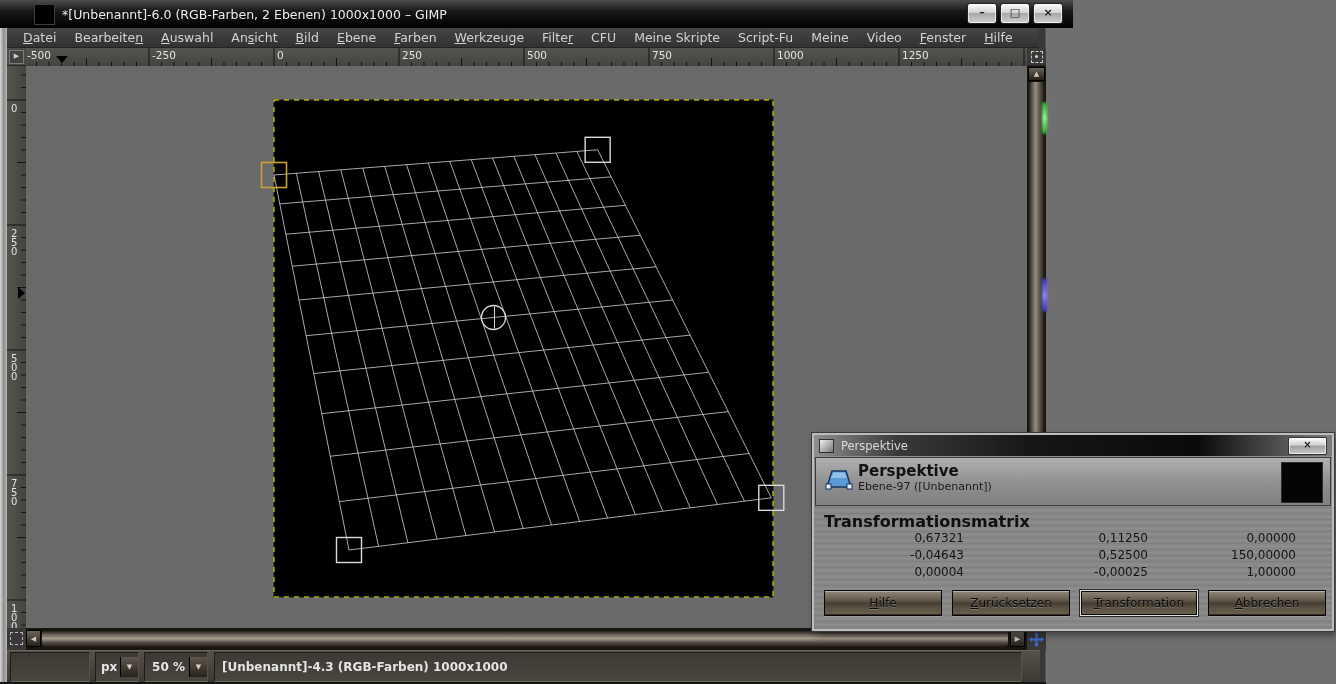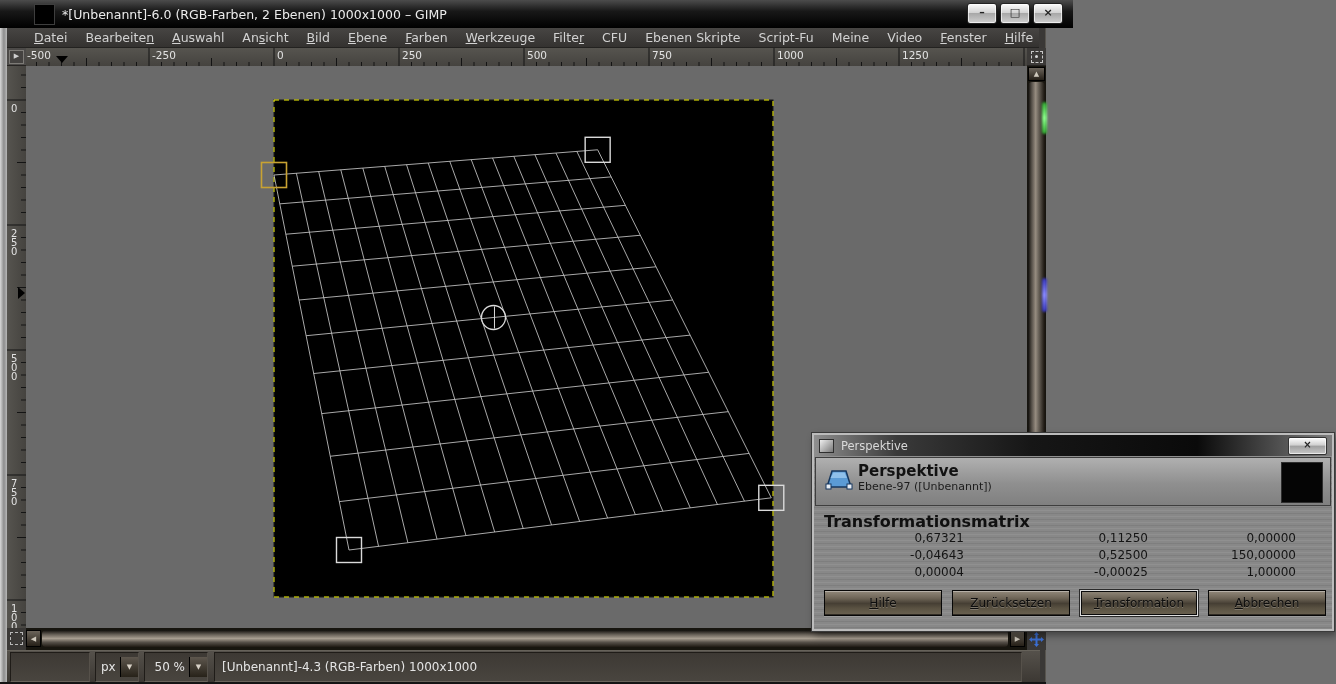--- a/index.html
+++ b/index.html
@@ -9,21 +9,21 @@
   
   .gimp{position:absolute;left:0;top:0;width:1046px;height:684px;background:#3a3836;border-right:1px solid #57544e;box-sizing:border-box;}
   .titlebar{position:absolute;left:0;top:0;width:100%;height:28px;background:linear-gradient(180deg,#4c4c4c 0%,#181818 40%,#000 100%);display:flex;align-items:center;padding-left:28px;}
   .app-icon{width:19px;height:19px;background:#000;border:1px solid #3e3e3e;margin:0 7px 0 6px;flex:none;}
   .title-text{color:#ececec;font-size:12.5px;white-space:nowrap;}
   .winbtns{position:absolute;right:10px;top:3px;display:flex;gap:3px;}
   .winbtn{width:28px;height:19px;border:1px solid #232323;border-radius:3px;
           background:linear-gradient(180deg,#fdfdfd,#d3d3d3 45%,#a8a8a8 50%,#cfcfcf);
           box-shadow:inset 0 0 0 1px rgba(255,255,255,.65);
           color:#222;font-size:11px;font-weight:bold;line-height:17px;text-align:center;}
-  .menubar{position:absolute;left:7px;top:28px;width:1032px;height:20px;background:linear-gradient(180deg,#474543,#343230);display:flex;align-items:center;padding-left:18px;box-sizing:border-box;border-bottom:1px solid #232220;}
+  .menubar{position:absolute;left:7px;top:28px;width:1032px;height:20px;background:linear-gradient(180deg,#474543,#343230);display:flex;align-items:center;padding-left:7px;box-sizing:border-box;border-bottom:1px solid #232220;}
   .mi{color:#d2d2d2;font-size:12.5px;padding:1px 9px;white-space:nowrap;}
   .mi u{text-decoration:underline;}
   
   .frame-left{position:absolute;left:0;top:28px;width:7px;height:654px;background:linear-gradient(90deg,#d9d9d9,#8d8d8d 55%,#b9b9b9);}
   .ruler-corner{position:absolute;left:7px;top:48px;width:19px;height:18px;background:#4c4a48;border-bottom:1px solid #262422;box-sizing:border-box;}
   .corner-btn{width:13px;height:12px;margin:2px 0 0 2px;border:1px solid #7d7b77;color:#cfcfcf;font-size:7px;line-height:11px;text-align:center;background:#444240;}
   .hruler{position:absolute;left:26px;top:48px;width:1001px;height:18px;background:linear-gradient(180deg,#56544f,#45433f);border-bottom:1px solid #262422;box-sizing:content-box;}
   .vruler{position:absolute;left:7px;top:66px;width:19px;height:562px;background:linear-gradient(90deg,#56544f,#45433f);}
   svg text{font-family:"DejaVu Sans",sans-serif;}
   
@@ -40,21 +40,21 @@
   .dash-ico{width:10px;height:10px;border:1px dashed #c8c8c8;margin:3px auto 0;position:relative;}
   .dash-ico i{position:absolute;left:3px;top:3px;width:3px;height:3px;background:#d8d8d8;border-radius:50%;}
   .hscroll{position:absolute;left:26px;top:628px;width:1001px;height:22px;background:#17150f;}
   .hthumb{position:absolute;left:16px;top:2px;width:966px;height:17px;border-radius:4px;
           background:linear-gradient(180deg,#0f0d0a,#6b645b 28%,#a79d90 50%,#57514a 72%,#1e1913);}
   .qmask-strip{position:absolute;left:7px;top:628px;width:19px;height:22px;background:#3a3836;}
   .qmask{width:11px;height:11px;border:1px dashed #b8b8b8;margin:4px auto 0;}
   .movecross{position:absolute;left:1027px;top:628px;width:19px;height:22px;background:#3a3836;display:flex;align-items:center;justify-content:center;}
   
   .statusbar{position:absolute;left:7px;top:650px;width:1033px;height:32px;background:linear-gradient(180deg,#55514b,#3c3833);display:flex;align-items:center;box-sizing:border-box;border-top:1px solid #66625a;}
-  .inset{background:linear-gradient(180deg,#3d3934,#49453f);border:1px solid #1f1c18;border-bottom-color:#6a655c;border-right-color:#56514a;color:#e4e4e4;box-sizing:border-box;height:30px;display:flex;align-items:center;}
+  .inset{background:linear-gradient(180deg,#3d3934,#49453f);border:1px solid #1f1c18;border-bottom-color:#6a655c;border-right-color:#56514a;color:#e4e4e4;box-sizing:border-box;height:30px;display:flex;align-items:center;font-weight:bold;}
   .pos-field{width:80px;margin-left:3px;}
   .unit-box{width:44px;margin-left:5px;font-size:12px;padding-left:5px;justify-content:space-between;}
   .zoom-box{width:64px;margin-left:5px;font-size:12px;justify-content:flex-end;}
   .sp-btn{width:17px;height:20px;background:linear-gradient(180deg,#5e574e,#272219);border-left:1px solid #000;color:#d8d2c8;font-size:7px;display:flex;align-items:center;justify-content:center;flex:none;}
   .msg-box{flex:1;margin-left:6px;margin-right:18px;font-size:12px;padding-left:7px;}
   .frame-bottom{position:absolute;left:0;top:682px;width:1046px;height:2px;background:#141414;}
   
   .dialog{position:absolute;left:812px;top:433px;width:522px;height:198px;border:2px solid #bcbcbc;box-shadow:0 0 0 1px #3a3a3a,3px 4px 8px rgba(0,0,0,.45);box-sizing:border-box;background:#8a8a8a;z-index:50;}
   .dlg-title{position:absolute;left:0;top:0;width:100%;height:21px;background:linear-gradient(90deg,#8f8f8f,#3a3a3a 16%,#161616 42%,#0a0a0a 74%,#7e7e7e 100%);display:flex;align-items:center;}
   .dlg-title-ico{width:13px;height:12px;margin:0 7px 0 5px;background:linear-gradient(135deg,#efefef,#777);border:1px solid #2e2e2e;flex:none;}
@@ -106,21 +106,21 @@
       <div class="mi"><u>D</u>atei</div>
       <div class="mi">Bearbeite<u>n</u></div>
       <div class="mi"><u>A</u>uswahl</div>
       <div class="mi">An<u>s</u>icht</div>
       <div class="mi"><u>B</u>ild</div>
       <div class="mi"><u>E</u>bene</div>
       <div class="mi"><u>F</u>arben</div>
       <div class="mi"><u>W</u>erkzeuge</div>
       <div class="mi">Filte<u>r</u></div>
       <div class="mi">CFU</div>
-      <div class="mi">Ebenen Skripte</div>
+      <div class="mi">Meine Skripte</div>
       <div class="mi">Script-Fu</div>
       <div class="mi">Meine</div>
       <div class="mi">Video</div>
       <div class="mi"><u>F</u>enster</div>
       <div class="mi"><u>H</u>ilfe</div>
     </div>
 
   <div class="frame-left"></div>
 
   <div class="ruler-corner">

